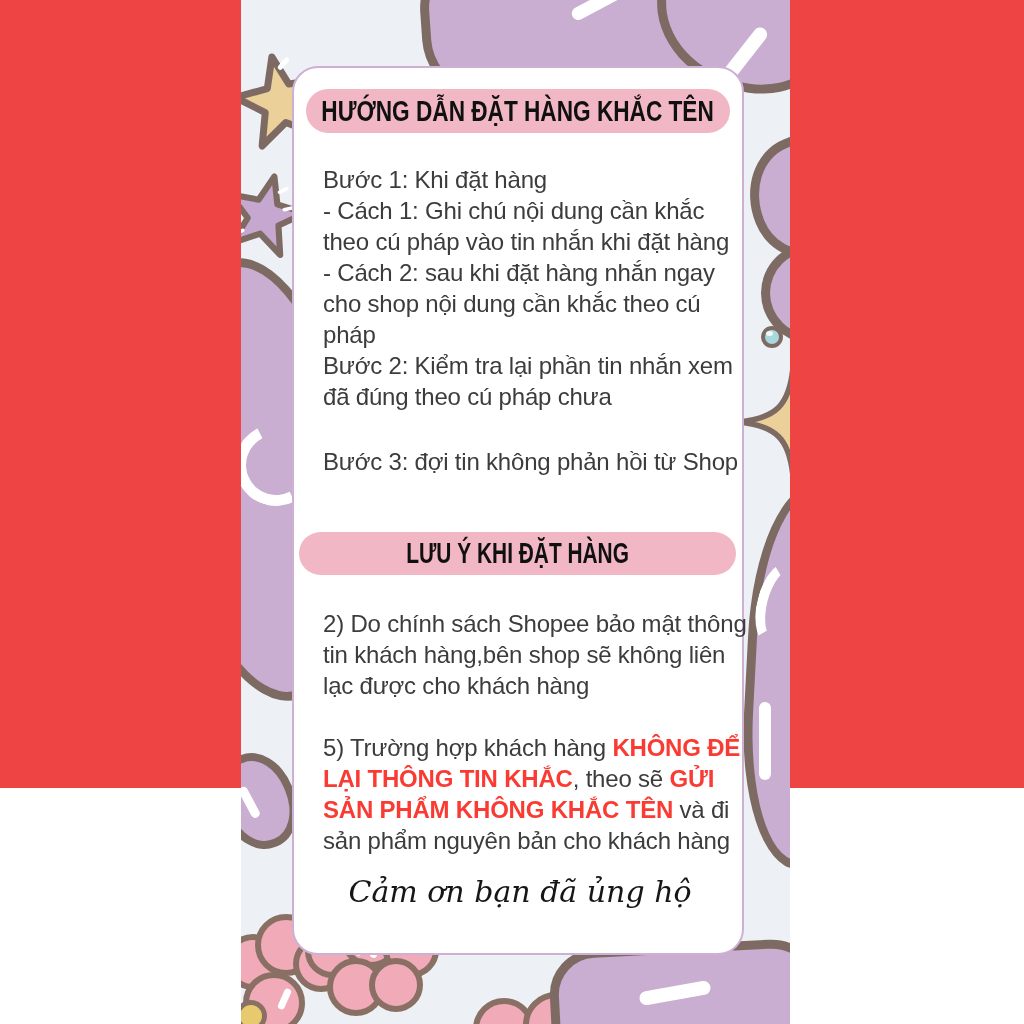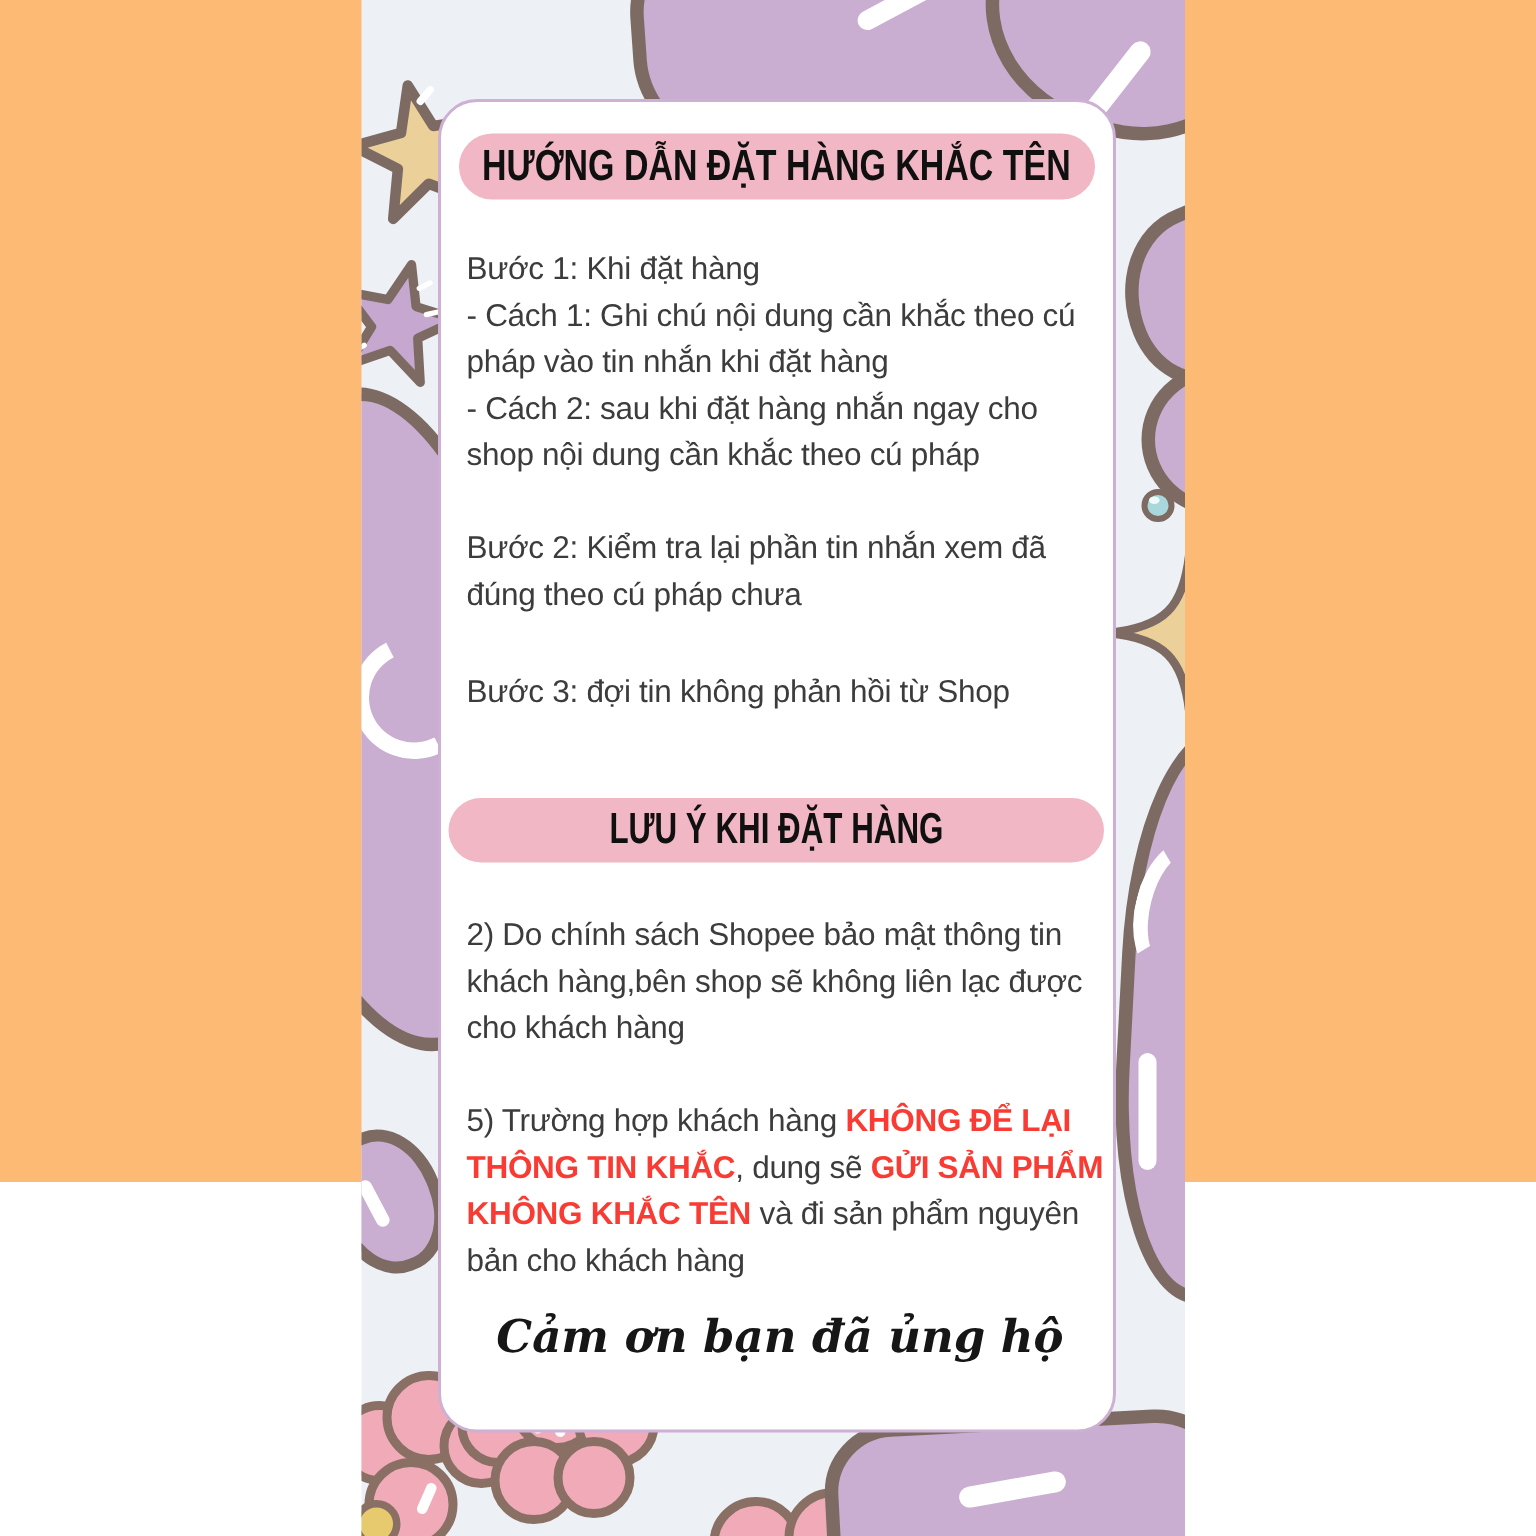--- a/index.html
+++ b/index.html
@@ -1,18 +1,18 @@
 <!DOCTYPE html>
 <html><head>
 <meta charset="utf-8">
 <style>
   * { margin:0; padding:0; box-sizing:border-box; }
   html,body { width:1024px; height:1024px; background:#ffffff; overflow:hidden;
               font-family:"Liberation Sans", sans-serif; }
-  .page { position:relative; width:1024px; height:788px; background:#fdba74; }
+  .page { position:relative; width:1024px; height:788px; background:#ef4444; }
 
   
   .strip { position:absolute; left:241px; top:0; width:549px; height:1024px;
            background:#edf0f5; overflow:hidden; }
 
   
   .deco { position:absolute; }
   .blob { background:#c9aed1; border:9px solid #7d6b63; }
   .wmark { position:absolute; background:#ffffff; border-radius:12px; }
 
@@ -72,31 +72,31 @@
     background:#ffffff; border:2px solid #cdb0d4; border-radius:26px; z-index:10; }
 
   .banner { position:absolute; background:#f1b7c4; display:flex;
     align-items:center; justify-content:center; }
   .banner1 { left:12px; top:21px; width:424px; height:44px; border-radius:22px; }
   .banner2 { left:5px; top:464px; width:437px; height:43px; border-radius:22px; }
   .banner-text { font-weight:700; color:#101010; white-space:nowrap; }
   .b1 { font-size:29px; transform:scaleX(0.78); }
   .b2 { font-size:29px; transform:scaleX(0.72); }
 
-  .tblock { position:absolute; left:17px; width:426px; font-size:21px; line-height:31px;
+  .tblock { position:absolute; left:29px; width:426px; font-size:24px; line-height:31px;
     color:#3c3c3c; letter-spacing:-0.2px; white-space:pre-line; }
   .step1 { top:96px; }
   .step2 { top:282px; }
   .step3 { top:378px; }
   .note1 { top:540px; }
   .note2 { top:664px; white-space:normal; }
   .note2 .red { color:#fa3b33; font-weight:700; }
 
   .thanks { position:absolute; left:0; top:806px; width:452px; text-align:center;
-    font-family:"DejaVu Serif", serif; font-style:italic; font-weight:700;
+    font-family:"DejaVu Serif", serif; font-style:italic; font-weight:400;
     font-size:30px; color:#161616; }
 </style>
 </head>
 <body>
 
 <div class="page">
   <div class="strip">
 
     <div class="deco blob top-blob-main"></div>
     <div class="deco blob top-blob-arm"></div>
@@ -159,19 +159,19 @@
  - Cách 1: Ghi chú nội dung cần khắc theo cú pháp vào tin nhắn khi đặt hàng
  - Cách 2: sau khi đặt hàng nhắn ngay cho shop nội dung cần khắc theo cú pháp</p>
       <p class="tblock step2">Bước 2: Kiểm tra lại phần tin nhắn xem đã đúng theo cú pháp chưa</p>
       <p class="tblock step3">Bước 3: đợi tin không phản hồi từ Shop</p>
 
       <div class="banner banner2">
         <span class="banner-text b2">LƯU Ý KHI ĐẶT HÀNG</span>
       </div>
 
       <p class="tblock note1">2) Do chính sách Shopee bảo mật thông tin khách hàng,bên shop sẽ không liên lạc được cho khách hàng</p>
-      <p class="tblock note2"><span>5) Trường hợp khách hàng </span><span class="red">KHÔNG ĐỂ LẠI THÔNG TIN KHẮC</span><span>, dung sẽ </span><span class="red">GỬI SẢN PHẨM KHÔNG KHẮC TÊN</span><span> và đi sản phẩm nguyên bản cho khách hàng</span></p>
+      <p class="tblock note2"><span>5) Trường hợp khách hàng </span><span class="red">KHÔNG ĐỂ LẠI THÔNG TIN KHẮC</span><span>, theo sẽ </span><span class="red">GỬI SẢN PHẨM KHÔNG KHẮC TÊN</span><span> và đi sản phẩm nguyên bản cho khách hàng</span></p>
 
       <p class="thanks">Cảm ơn bạn đã ủng hộ</p>
     </div>
 
   </div>
 </div>
 
 </body></html>

